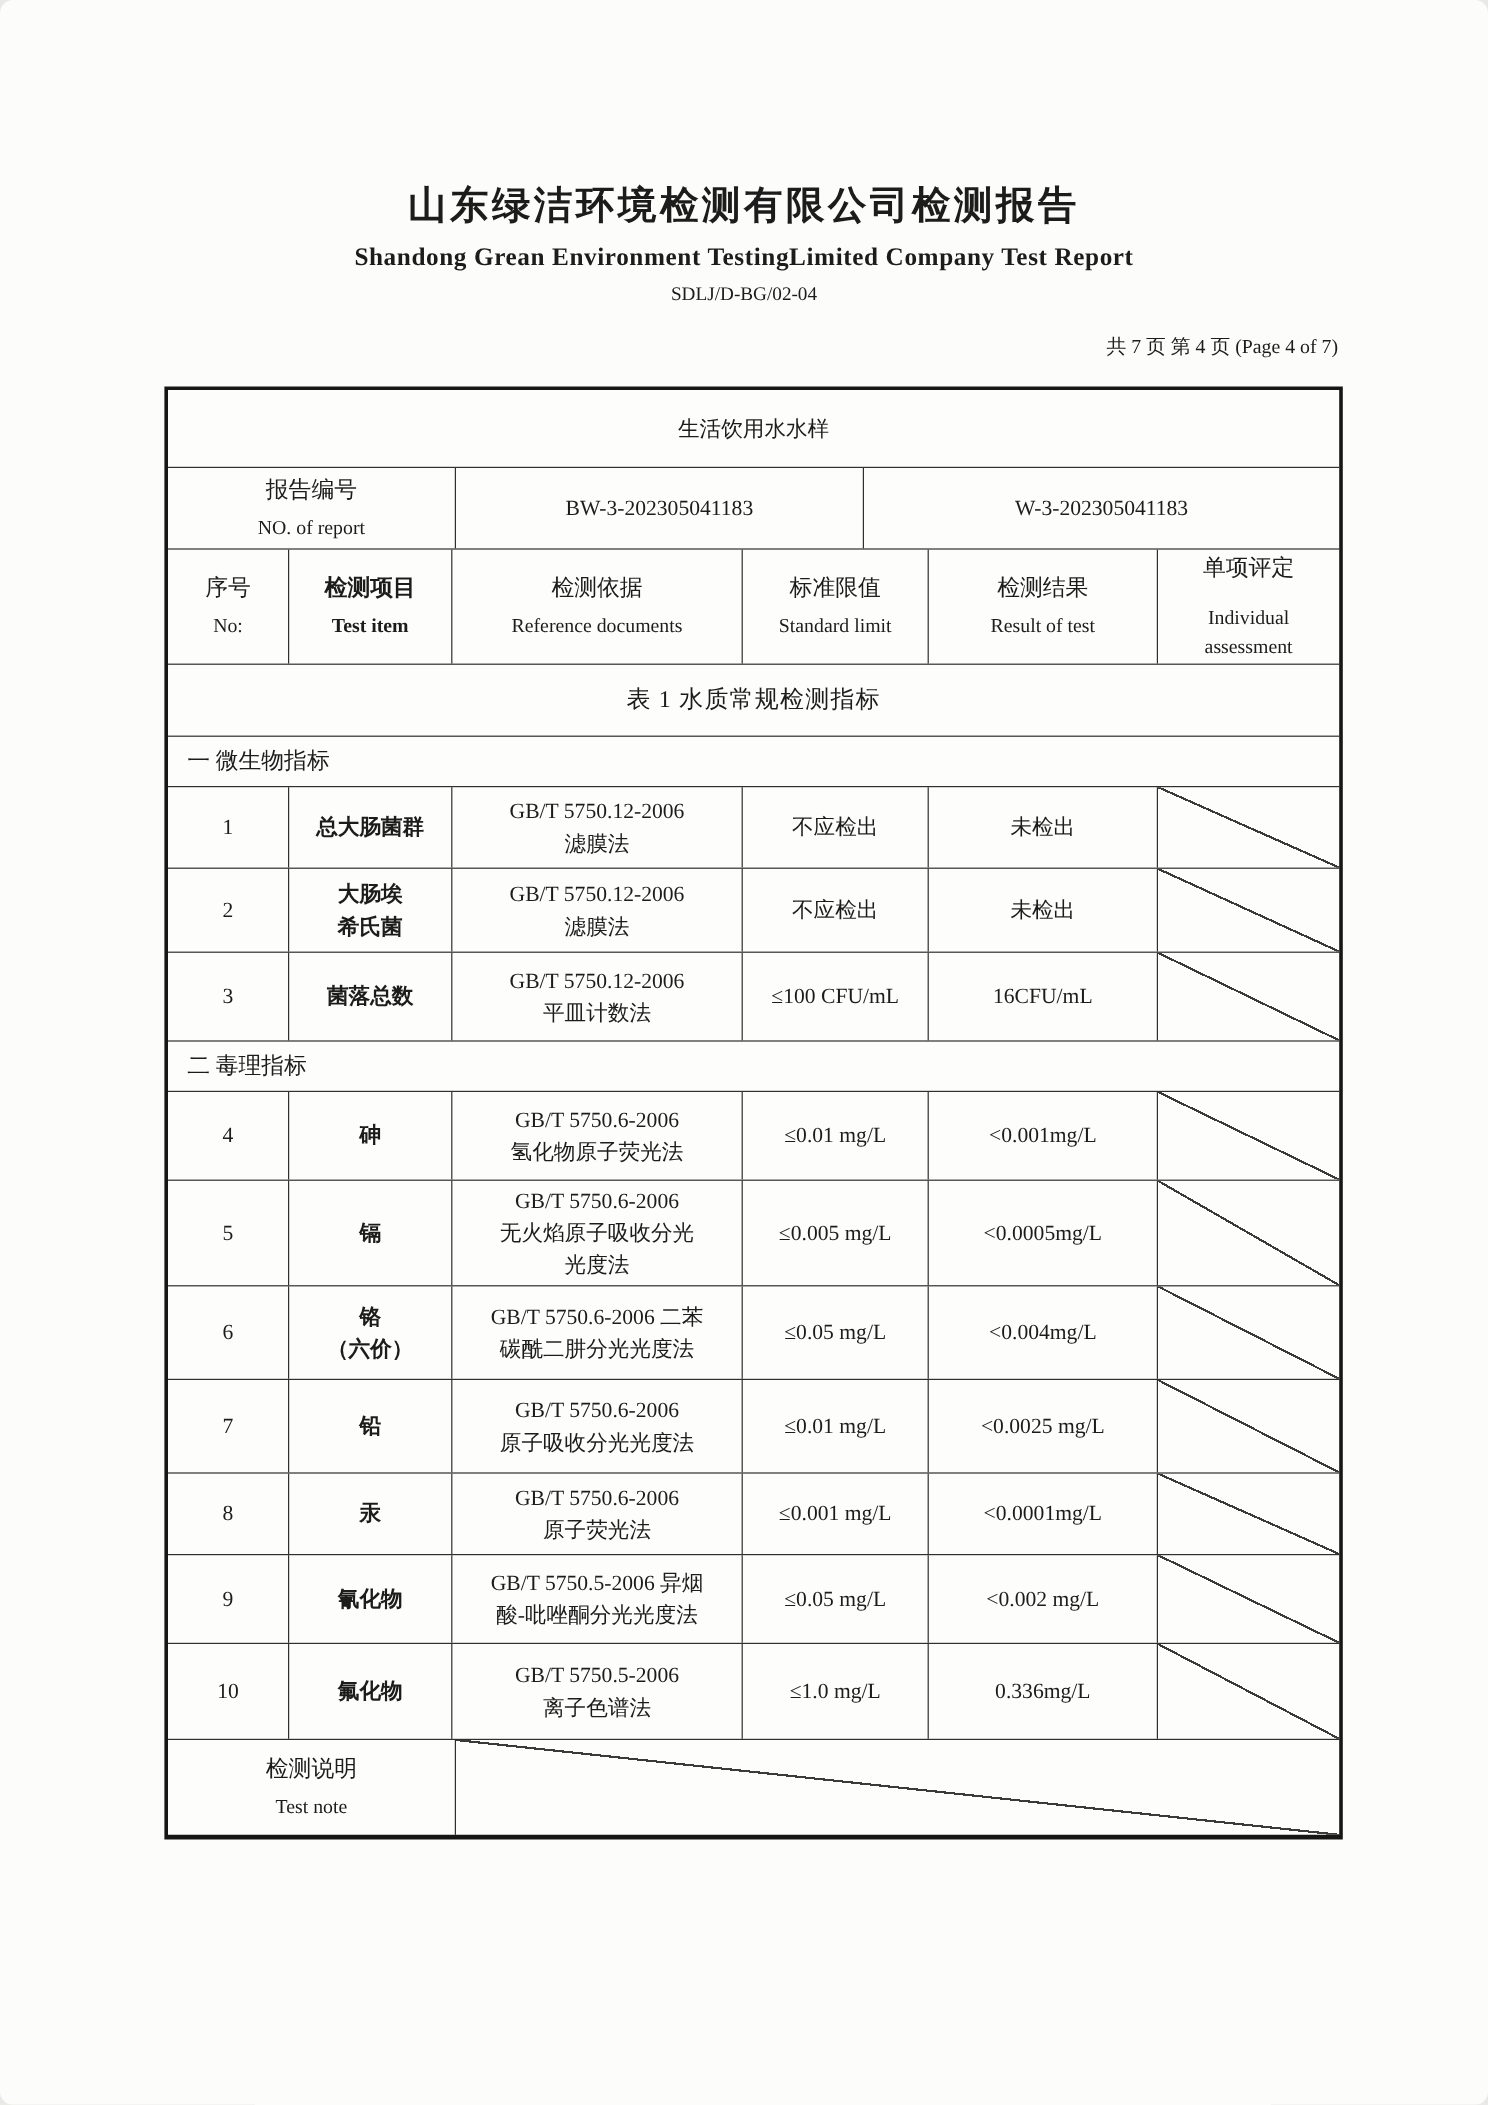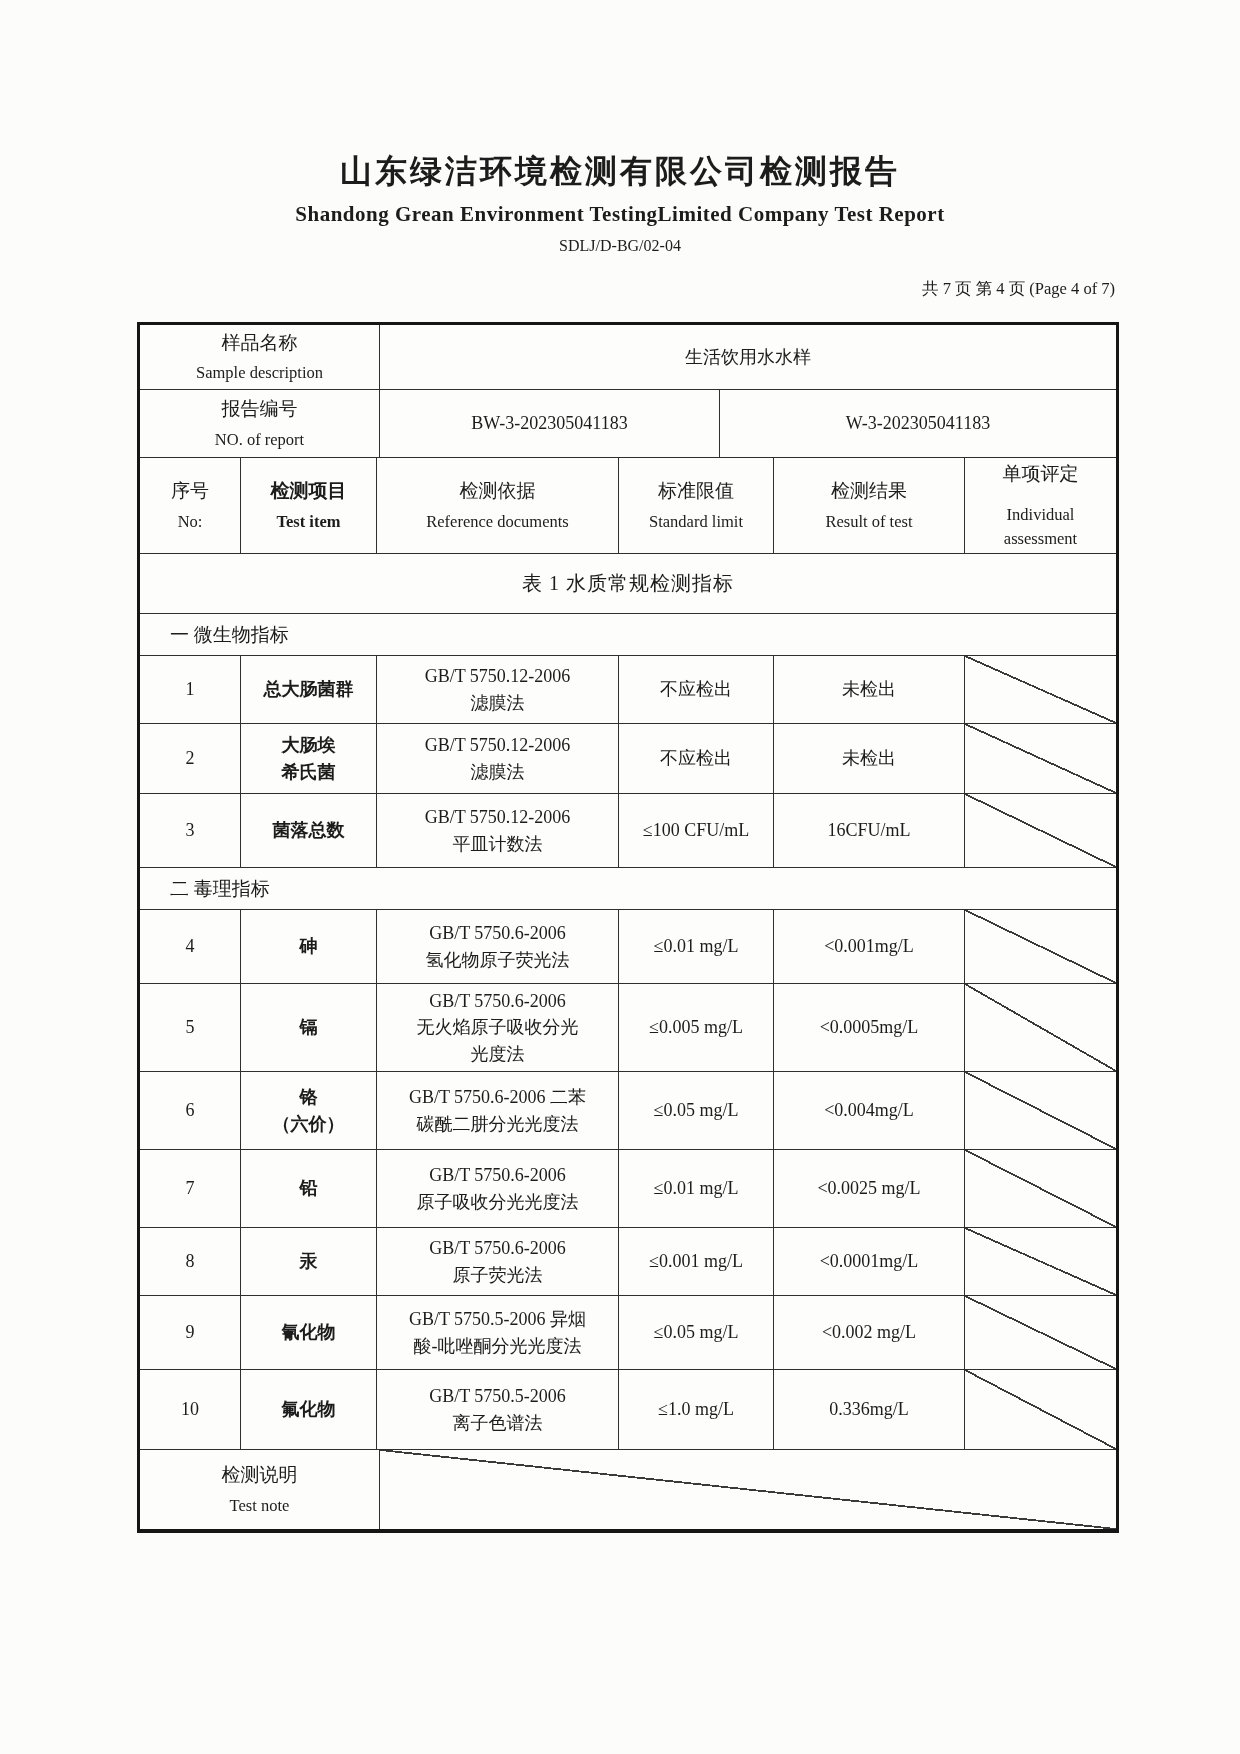--- a/index.html
+++ b/index.html
@@ -4,20 +4,21 @@
 <style>
   * { margin: 0; padding: 0; box-sizing: border-box; }
   html, body { background: #e9e9e7; }
   body { font-family: "Liberation Serif", "DejaVu Serif", serif; color: #1c1c1c; }
   .page {
     position: relative;
     width: 1240px; height: 1754px;
     background: #fcfcfa;
     margin: 0 auto;
     overflow: hidden;
+    border-radius: 11px;
   }
   .title-cn {
     position: absolute; top: 150px; left: 130px; width: 980px;
     text-align: center; font-size: 32px; font-weight: bold; letter-spacing: 3px;
   }
   .title-en {
     position: absolute; top: 202px; left: 70px; width: 1100px;
     text-align: center; font-size: 21px; font-weight: bold; letter-spacing: 0.5px;
   }
   .doc-code {
@@ -54,21 +55,21 @@
   .wfull { flex: 1; }
   
   .r-sample { height: 64px; } .r-report { height: 68px; }
   .r-testdata { height: 66px; } .r-head { height: 96px; }
   .r-title { height: 60px; } .r-sec { height: 42px; }
   .r-note { height: 80px; }
   .rh-a { height: 68px; } .rh-b { height: 70px; } .rh-c { height: 74px; }
   .rh-d { height: 78px; } .rh-e { height: 88px; } .rh-f { height: 80px; }
   .section-cell {
     justify-content: center; align-items: flex-start;
-    text-align: left; padding-left: 30px; font-size: 19px;
+    text-align: left; padding-left: 16px; font-size: 19px;
   }
   .table-title-cell { font-size: 20px; letter-spacing: 1px; }
   .slash {
     background: linear-gradient(to top right,
       transparent calc(50% - 0.9px),
       #3a3a3a calc(50% - 0.9px),
       #3a3a3a calc(50% + 0.9px),
       transparent calc(50% + 0.9px));
   }
   .testdata-cell .cn { font-size: 19px; }
@@ -80,24 +81,20 @@
 <div class="page">
 
   <div class="title-cn">山东绿洁环境检测有限公司检测报告</div>
   <div class="title-en">Shandong Grean Environment TestingLimited Company Test Report</div>
   <div class="doc-code">SDLJ/D-BG/02-04</div>
   <div class="page-indicator">共 7 页  第 4 页  (Page 4 of 7)</div>
 
   <div class="report-table">
 
     <div class="row r-sample">
-      <div class="cell wa label">
-        <div class="cn">样品名称</div>
-        <div class="en">Sample description</div>
-      </div>
       <div class="cell wfull">生活饮用水水样</div>
     </div>
 
     <div class="row r-report">
       <div class="cell wa label">
         <div class="cn">报告编号</div>
         <div class="en">NO. of report</div>
       </div>
       <div class="cell wb">BW-3-202305041183</div>
       <div class="cell wd">W-3-202305041183</div>

